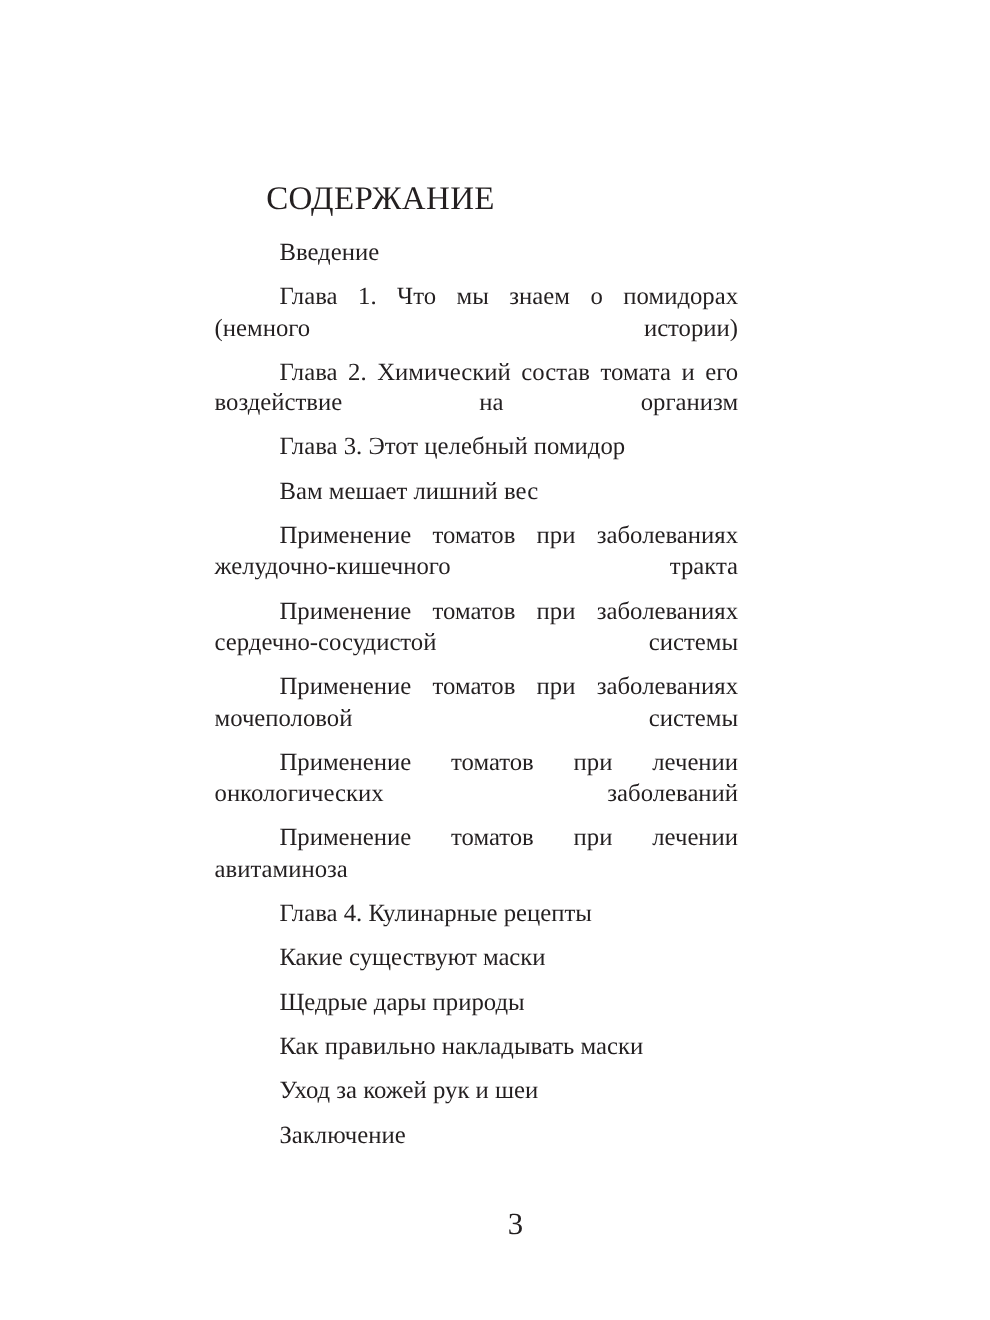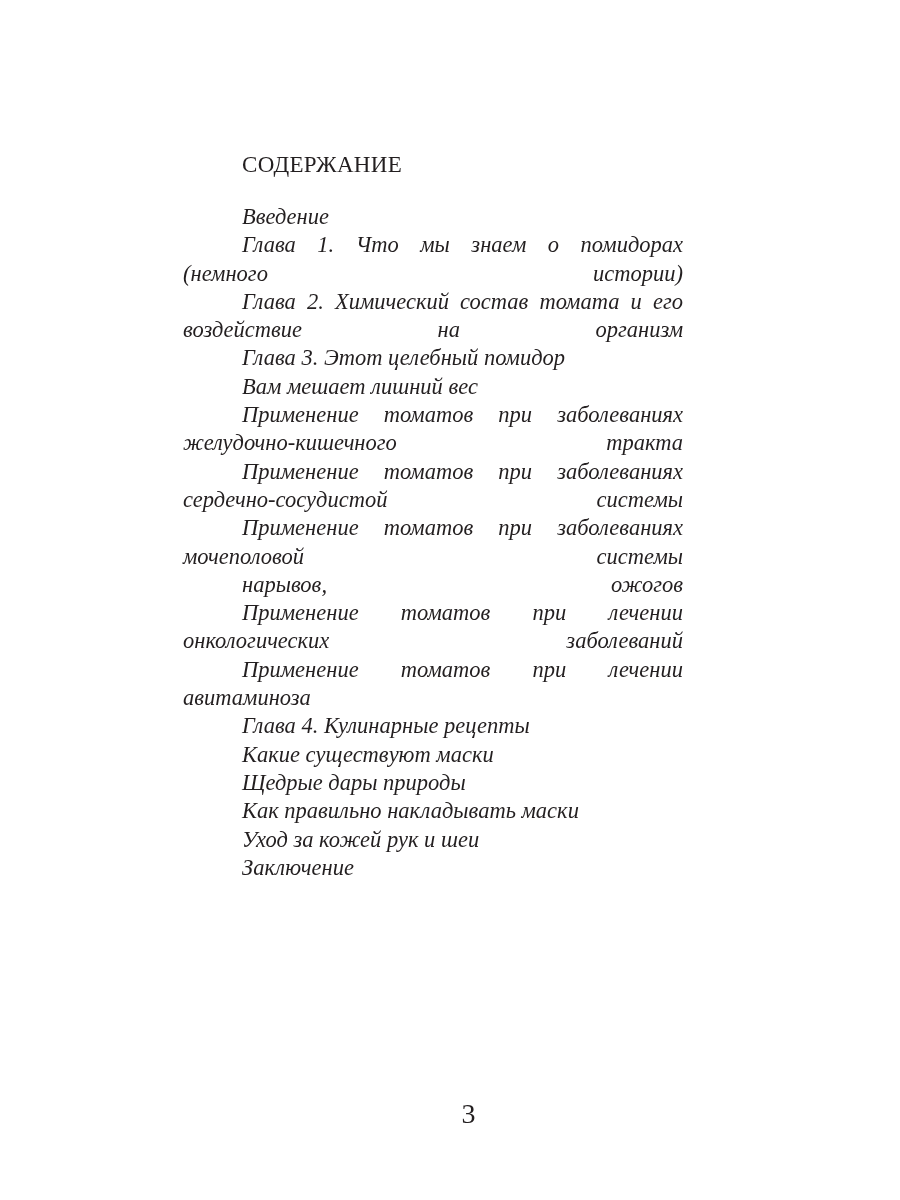--- a/index.html
+++ b/index.html
@@ -1,39 +1,39 @@
 <!DOCTYPE html>
 <html><head>
 <meta charset="utf-8">
 <style>
   html, body { margin: 0; padding: 0; background: #ffffff; }
   body { width: 900px; height: 1200px; position: relative; overflow: hidden;
          font-family: "Liberation Serif", "DejaVu Serif", serif; color: #231f20; }
-  .title { position: absolute; left: 242px; top: 152px; font-size: 23px; letter-spacing: 0.3px; }
+  .title { position: absolute; left: 242px; top: 164px; font-size: 30px; letter-spacing: 0.3px; }
   .toc { position: absolute; left: 183px; top: 203px; width: 500px; font-size: 22.5px; line-height: 28.3px; }
-  .entry { text-align: justify; text-align-last: left; text-indent: 59px; margin: 0; font-style: italic; }
+  .entry { text-align: justify; text-align-last: left; text-indent: 59px; margin: 12px; }
   .entry.just { text-align-last: justify; }
   .entry.just .l1 { display: block; text-align: justify; text-align-last: justify; }
   .page-num { position: absolute; left: 0; width: 937px; text-align: center; top: 1098px; font-size: 28px; }
 </style>
 </head>
 <body>
 
 <div class="title">СОДЕРЖАНИЕ</div>
 
 <div class="toc">
   <p class="entry"><span>Введение</span></p>
   <p class="entry just"><span class="l1">Глава 1. Что мы знаем о помидорах</span><span>(немного истории)</span></p>
   <p class="entry just"><span class="l1">Глава 2. Химический состав томата и его</span><span>воздействие на организм</span></p>
   <p class="entry"><span>Глава 3. Этот целебный помидор</span></p>
   <p class="entry"><span>Вам мешает лишний вес</span></p>
   <p class="entry just"><span class="l1">Применение томатов при заболеваниях</span><span>желудочно-кишечного тракта</span></p>
   <p class="entry just"><span class="l1">Применение томатов при заболеваниях</span><span>сердечно-сосудистой системы</span></p>
   <p class="entry just"><span class="l1">Применение томатов при заболеваниях</span><span>мочеполовой системы</span></p>
-  <p class="entry just"><span>нарывов, ожогов</span></p>
+  <p class="entry just"></p>
   <p class="entry just"><span class="l1">Применение томатов при лечении</span><span>онкологических заболеваний</span></p>
   <p class="entry just"><span class="l1">Применение томатов при лечении</span><span>авитаминоза</span></p>
   <p class="entry"><span>Глава 4. Кулинарные рецепты</span></p>
   <p class="entry"><span>Какие существуют маски</span></p>
   <p class="entry"><span>Щедрые дары природы</span></p>
   <p class="entry"><span>Как правильно накладывать маски</span></p>
   <p class="entry"><span>Уход за кожей рук и шеи</span></p>
   <p class="entry"><span>Заключение</span></p>
 </div>
 

